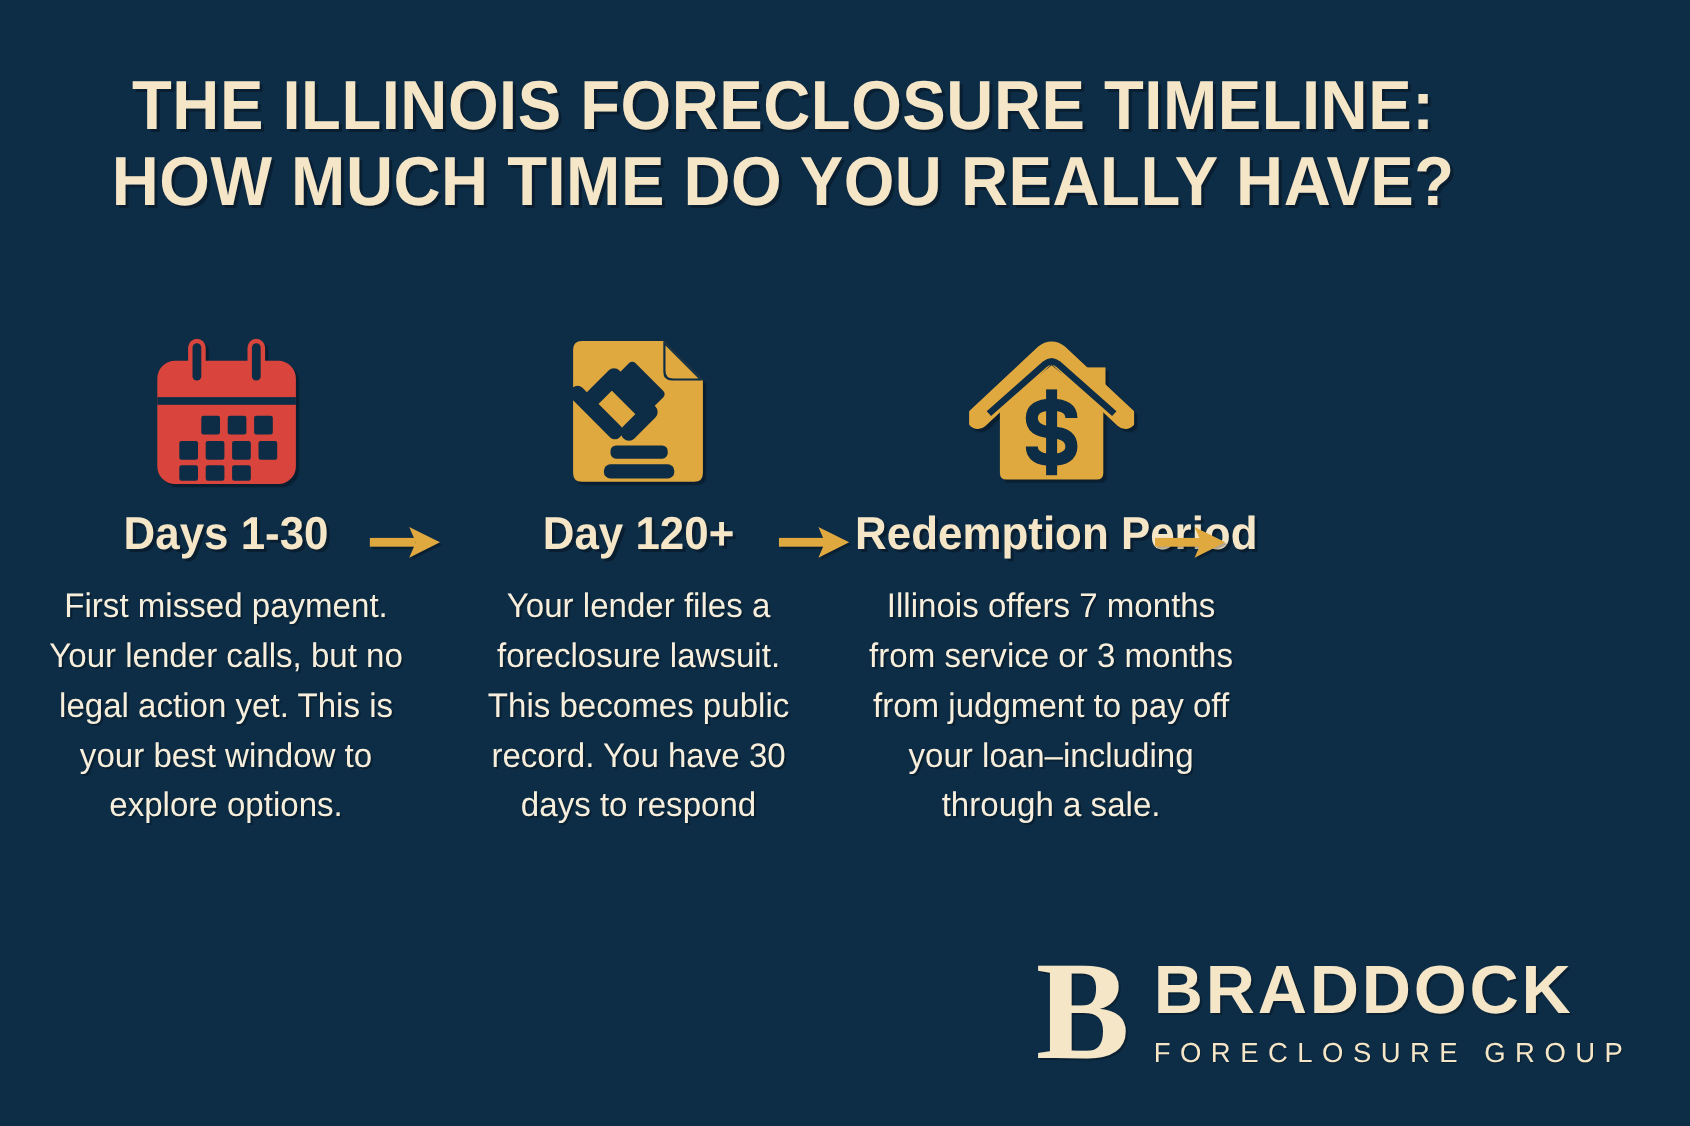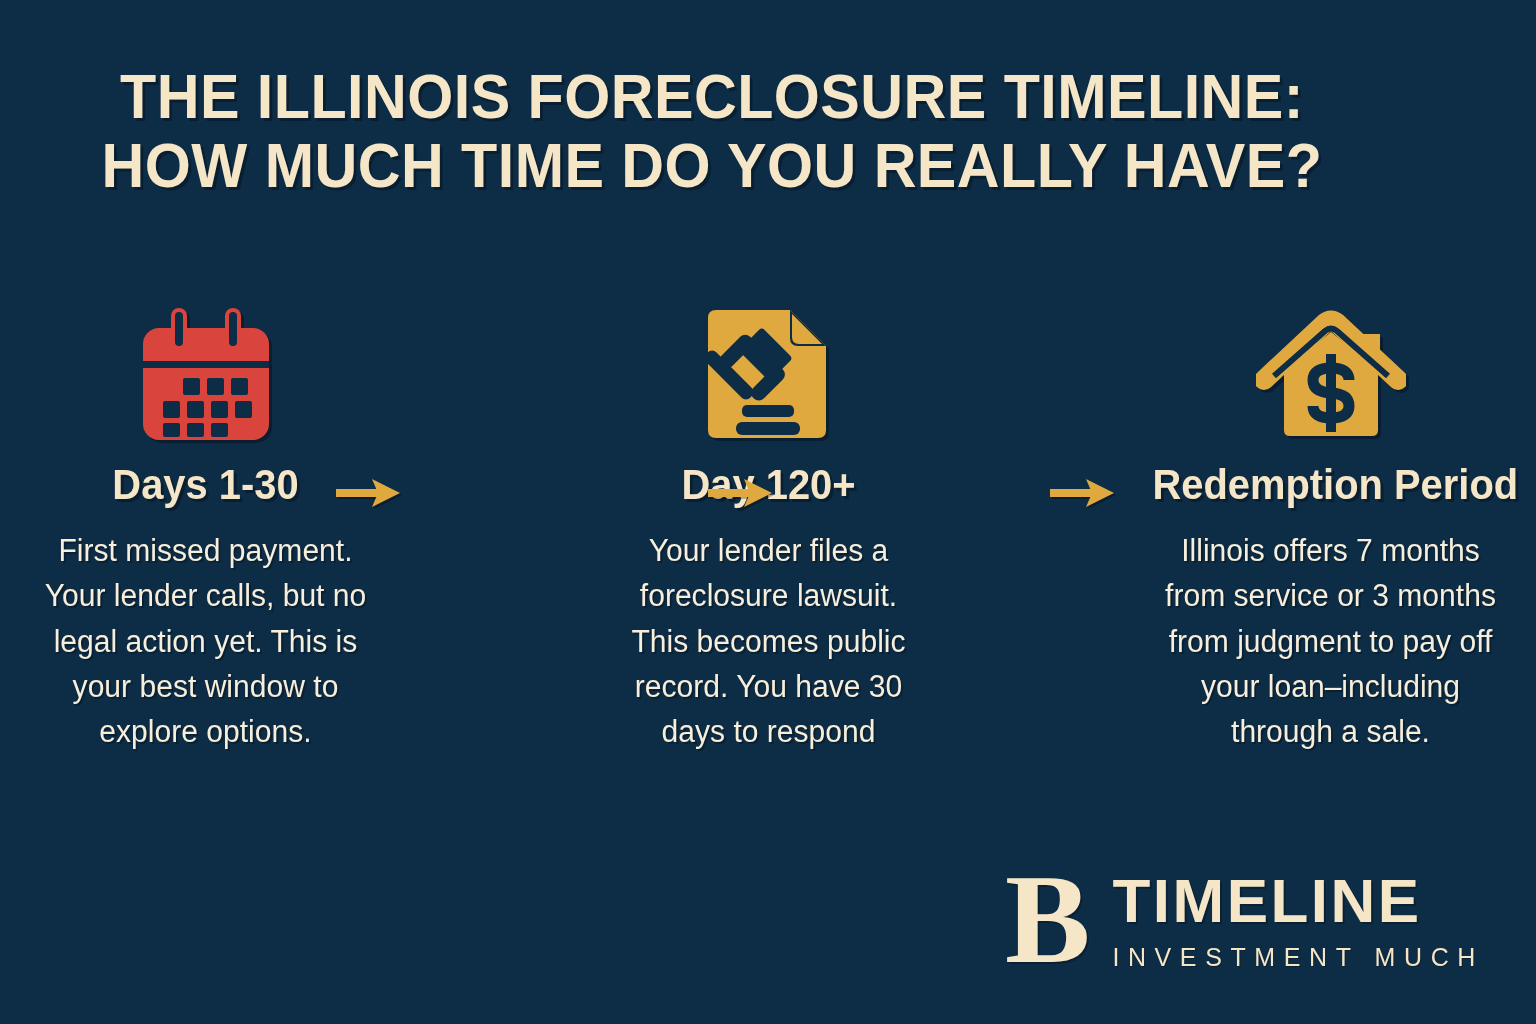--- a/index.html
+++ b/index.html
@@ -38,21 +38,20 @@
   .title-line.l2 { font-size: 63px; }
 
   
   .columns {
     position: absolute;
     left: 18px;
     top: 296px;
     width: 1500px;
     display: flex;
     align-items: flex-start;
-    justify-content: space-between;
   }
   .col {
     width: 375px;
     position: relative;
     box-sizing: border-box;
     text-align: center;
   }
   .icon-wrap {
     height: 150px;
     display: flex;
@@ -234,16 +233,16 @@
       <rect x="0" y="13" width="42" height="8" fill="#e0a93f"></rect>
       <path d="M36 3 L64 17 L36 31 L42 17 Z" fill="#e0a93f"></path>
     </svg>
   </div>
 
 </div>
 
 <div class="logo">
   <div class="logo-mark">B</div>
   <div class="logo-text">
-    <div class="logo-name">TIMELINE</div>
-    <div class="logo-sub">INVESTMENT MUCH</div>
+    <div class="logo-name">BRADDOCK</div>
+    <div class="logo-sub">FORECLOSURE GROUP</div>
   </div>
 </div>
 
 </body></html>

